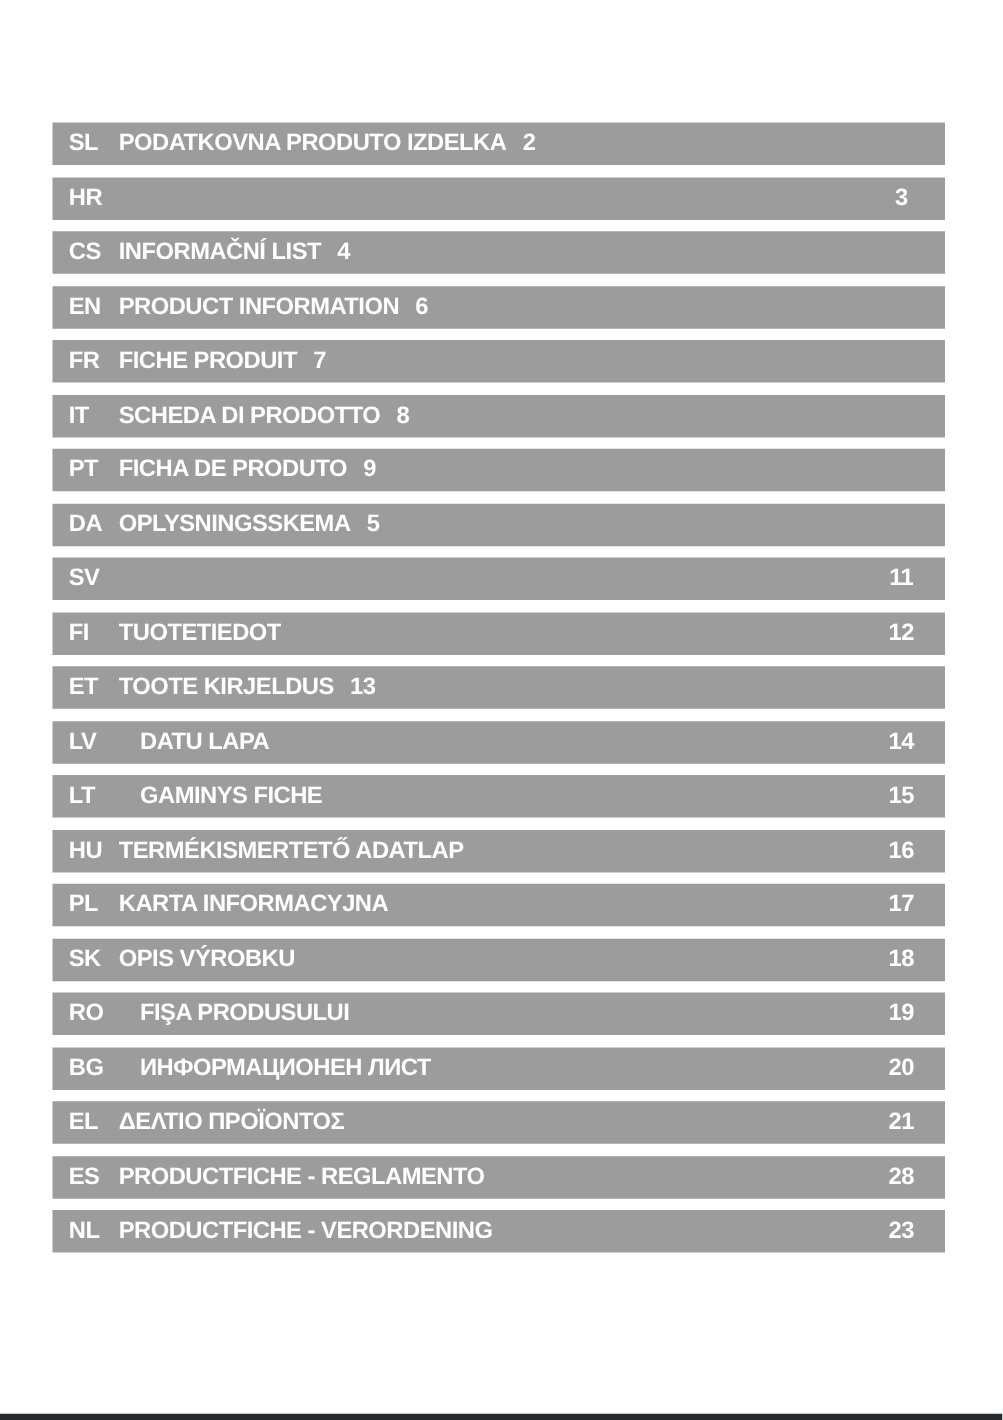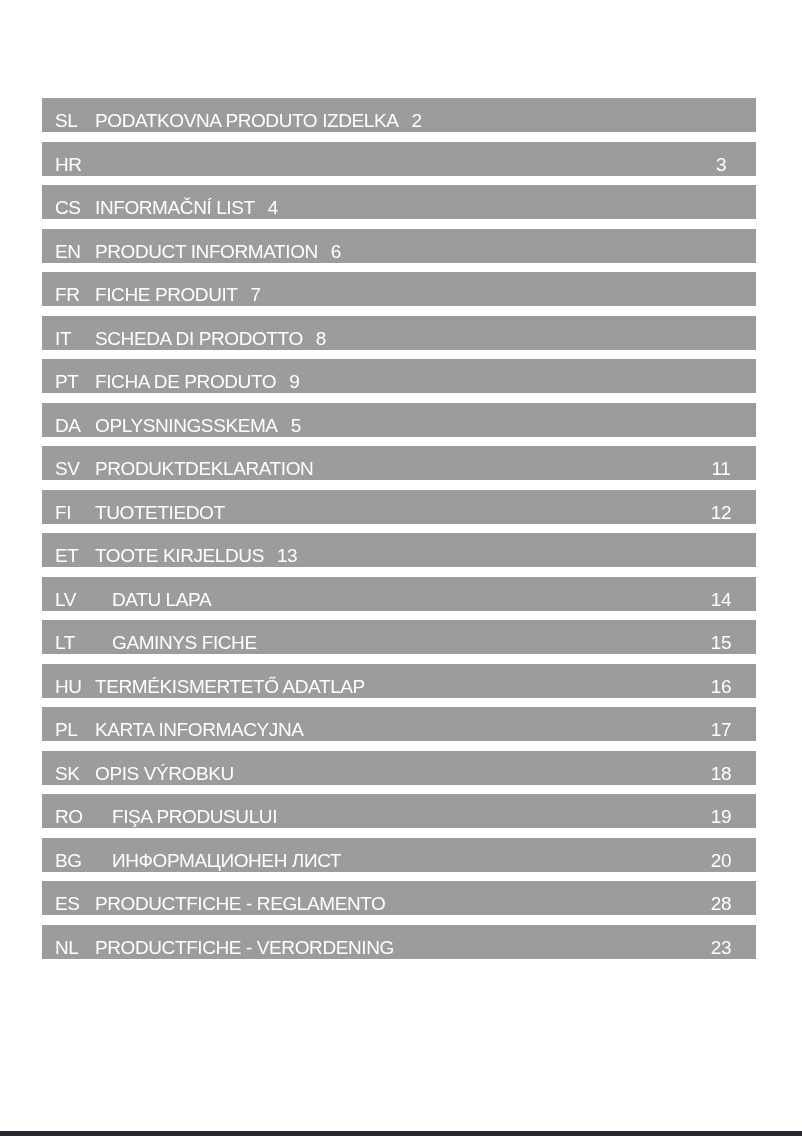--- a/index.html
+++ b/index.html
@@ -23,25 +23,25 @@
     background: var(--background);
   }
   .toc {
     position: absolute;
     top: 98px;
     left: 42px;
     width: 714px;
   }
   .row {
     display: flex;
-    align-items: flex-end;
+    align-items: center;
     height: 34px;
     background: var(--bar);
     color: var(--text);
-    font-weight: normal;
+    font-weight: bold;
     font-size: 19px;
     letter-spacing: -0.4px;
     padding: 0 20px 0 13px;
     white-space: nowrap;
   }
   .row + .row { margin-top: 9.5px; }
   .code {
     display: inline-block;
     width: 40px;
     flex: 0 0 auto;
@@ -102,21 +102,20 @@
         <span class="title">FICHA DE PRODUTO</span>
         <span class="page-num inline">9</span>
       </div>
       <div class="row">
         <span class="code">DA</span>
         <span class="title">OPLYSNINGSSKEMA</span>
         <span class="page-num inline">5</span>
       </div>
       <div class="row">
         <span class="code">SV</span>
-        <span class="title">PRODUKTDEKLARATION</span>
         <span class="page-num right">11</span>
       </div>
       <div class="row">
         <span class="code">FI</span>
         <span class="title">TUOTETIEDOT</span>
         <span class="page-num right">12</span>
       </div>
       <div class="row">
         <span class="code">ET</span>
         <span class="title">TOOTE KIRJELDUS</span>
@@ -151,20 +150,25 @@
         <span class="code">RO</span>
         <span class="title">FIŞA PRODUSULUI</span>
         <span class="page-num right">19</span>
       </div>
       <div class="row wide">
         <span class="code">BG</span>
         <span class="title">ИНФОРМАЦИОНЕН ЛИСТ</span>
         <span class="page-num right">20</span>
       </div>
       <div class="row">
+        <span class="code">EL</span>
+        <span class="title">ΔΕΛΤΙΟ ΠΡΟΪΟΝΤΟΣ</span>
+        <span class="page-num right">21</span>
+      </div>
+      <div class="row">
         <span class="code">ES</span>
         <span class="title">PRODUCTFICHE - REGLAMENTO</span>
         <span class="page-num right">28</span>
       </div>
       <div class="row">
         <span class="code">NL</span>
         <span class="title">PRODUCTFICHE - VERORDENING</span>
         <span class="page-num right">23</span>
       </div>
     </div>

